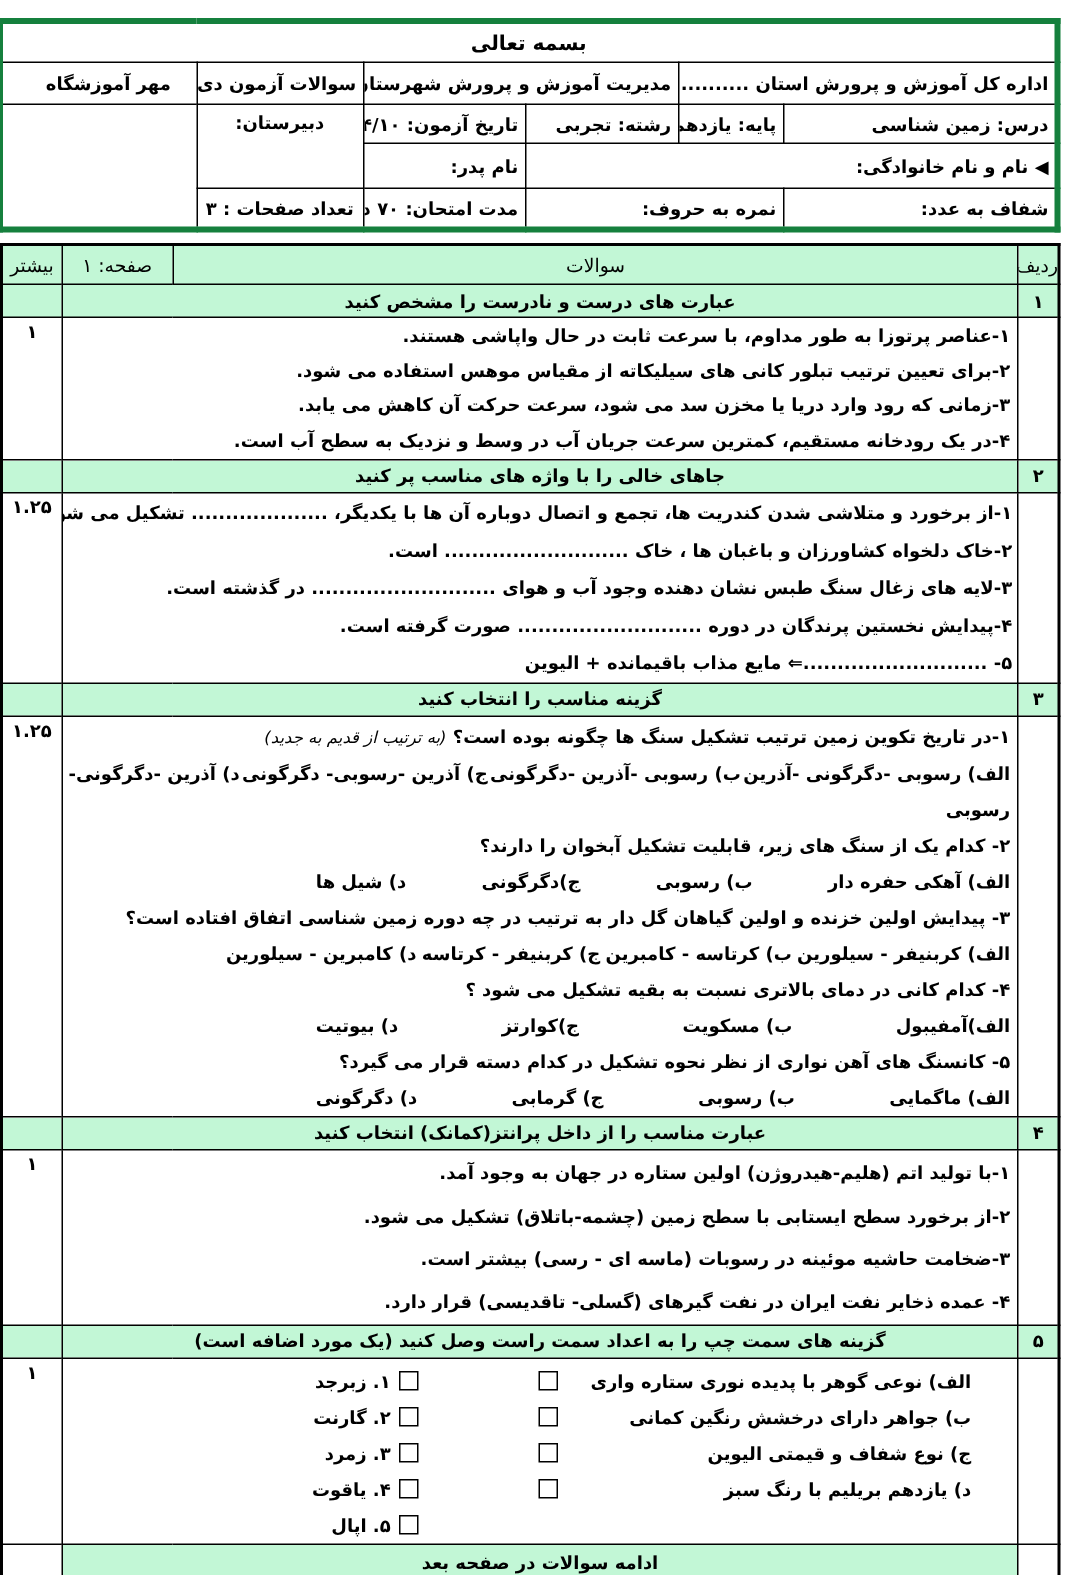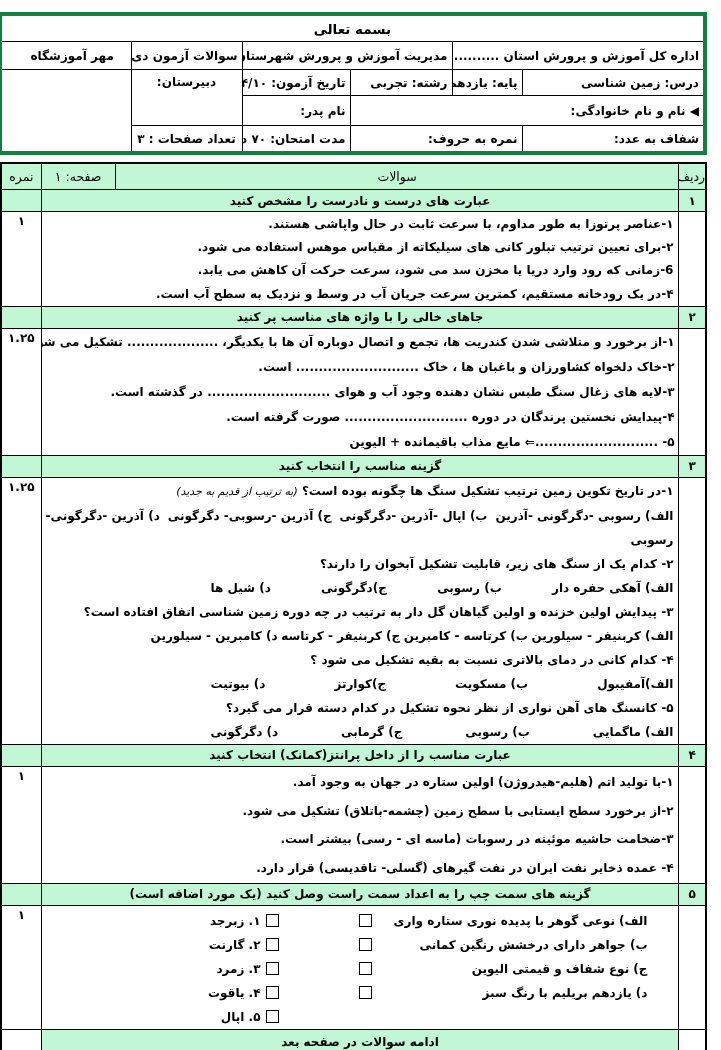--- a/index.html
+++ b/index.html
@@ -91,35 +91,35 @@
         <col style="width:563px">
         <col style="width:74px">
         <col style="width:40px">
     </colgroup>
 
     <tbody>
         <tr class="thead">
       <td class="green">ردیف</td>
       <td class="green">سوالات</td>
       <td class="green">صفحه: ۱</td>
-      <td class="green">نمره</td>
+      <td class="green">بیشتر</td>
     </tr>
 
     <tr class="title-row">
       <td class="green row-num">۱</td>
       <td colspan="2" class="green sec-title">عبارت های درست و نادرست را مشخص کنید</td>
       <td class="green"></td>
     </tr>
 
     <tr>
       <td style="height:93px"></td>
       <td colspan="2" class="body-cell s1">
         <div class="line">۱-عناصر پرتوزا به طور مداوم، با سرعت ثابت در حال واپاشی هستند.</div>
         <div class="line">۲-برای تعیین ترتیب تبلور کانی های سیلیکاته از مقیاس موهس استفاده می شود.</div>
-        <div class="line">6-زمانی که رود وارد دریا یا مخزن سد می شود، سرعت حرکت آن کاهش می یابد.</div>
+        <div class="line">۳-زمانی که رود وارد دریا یا مخزن سد می شود، سرعت حرکت آن کاهش می یابد.</div>
         <div class="line">۴-در یک رودخانه مستقیم، کمترین سرعت جریان آب در وسط و نزدیک به سطح آب است.</div>
       </td>
       <td class="score">۱</td>
     </tr>
 
     <tr class="title-row">
       <td class="green row-num">۲</td>
       <td colspan="2" class="green sec-title">جاهای خالی را با واژه های مناسب پر کنید</td>
       <td class="green"></td>
     </tr>
@@ -141,21 +141,21 @@
       <td colspan="2" class="green sec-title">گزینه مناسب را انتخاب کنید</td>
       <td class="green"></td>
     </tr>
 
     <tr>
       <td style="height:264px"></td>
       <td colspan="2" class="body-cell s3">
         <div class="line"><span>۱-در تاریخ تکوین زمین ترتیب تشکیل سنگ ها چگونه بوده است؟</span> <span class="note">(به ترتیب از قدیم به جدید)</span></div>
         <div class="line opts">
           <span>الف) رسوبی -دگرگونی -آذرین</span>
-          <span>ب) اپال -آذرین -دگرگونی</span>
+          <span>ب) رسوبی -آذرین -دگرگونی</span>
           <span>ج) آذرین -رسوبی- دگرگونی</span>
           <span>د) آذرین -دگرگونی-</span>
         </div>
         <div class="line">رسوبی</div>
         <div class="line">۲- کدام یک از سنگ های زیر، قابلیت تشکیل آبخوان را دارند؟</div>
         <div class="line opts" style="padding-left:165px">
           <span>الف) آهکی حفره دار</span>
           <span>ب) رسوبی</span>
           <span>ج)دگرگونی</span>
           <span>د) شیل ها</span>

